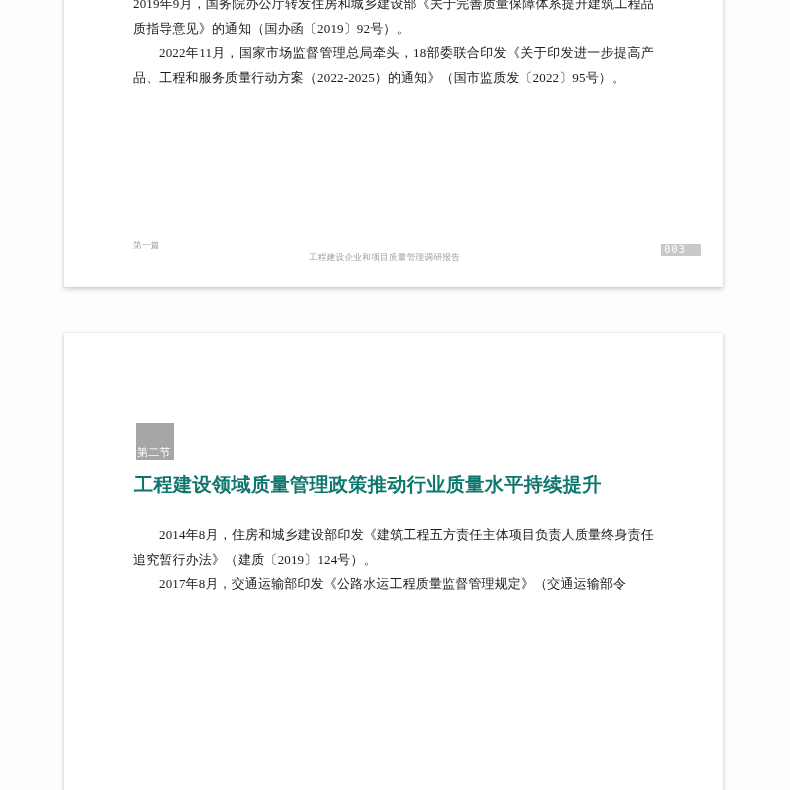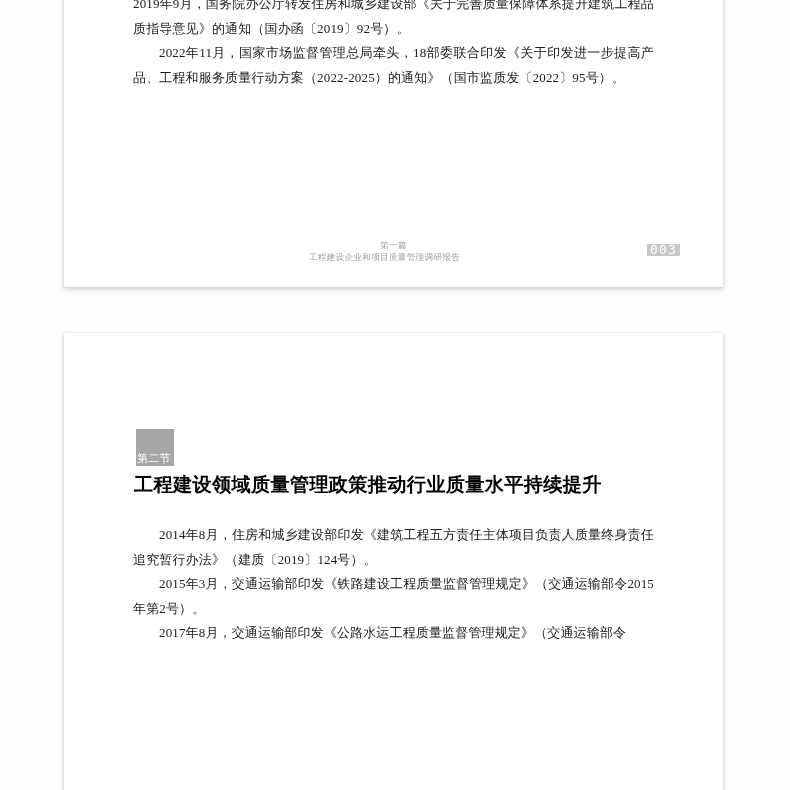--- a/index.html
+++ b/index.html
@@ -71,37 +71,37 @@
     position: absolute;
     left: 69px;
     width: 521px;
     top: 700px;
     height: 32px;
     color: #9c9c9c;
     font-size: 8.6px;
     line-height: 11.6px;
   }
   .footer-line {
-    text-align: center;
+    text-align: left;
     white-space: nowrap;
     letter-spacing: 0.3px;
   }
   .footer-line.second {
     text-align: center;
     padding-right: 18px;
   }
   .folio {
     position: absolute;
-    right: 43px;
+    right: 22px;
     top: 704px;
     background: #c9c9c9;
     color: #ffffff;
-    font-size: 13px;
+    font-size: 10px;
     line-height: 10px;
-    padding: 1px 3px 1px 3px;
+    padding: 1px 15px 1px 3px;
     letter-spacing: 1.2px;
     font-family: "DejaVu Sans Mono", monospace;
   }
 
   
   .section-badge {
     position: absolute;
     left: 72px;
     top: 90px;
     width: 38px;
@@ -109,31 +109,30 @@
     background: #a6a6a6;
     color: #ffffff;
     font-size: 11px;
     line-height: 11px;
     display: flex;
     align-items: flex-end;
     justify-content: flex-start;
     padding: 0 0 2px 1px;
     box-sizing: border-box;
     letter-spacing: 0.2px;
-    margin-top: 6px;
   }
   .section-title {
     position: absolute;
     left: 70px;
     top: 140px;
     width: 540px;
     font-size: 19.2px;
     line-height: 23px;
     font-weight: bold;
-    color: #000000;
+    color: #0f766e;
     letter-spacing: 0.3px;
     white-space: nowrap;
   }
   .p2-body {
     top: 190px;
   }
 </style>
 </head>
 <body>
 
@@ -156,19 +155,18 @@
   </div>
 
   <div class="page page-two">
 
     <div class="section-badge">第二节</div>
 
     <div class="section-title">工程建设领域质量管理政策推动行业质量水平持续提升</div>
 
     <div class="body-block p2-body">
       <p class="para">2014年8月，住房和城乡建设部印发《建筑工程五方责任主体项目负责人质量终身责任追究暂行办法》（建质〔2019〕124号）。</p>
-      <p class="para">2015年3月，交通运输部印发《铁路建设工程质量监督管理规定》（交通运输部令2015年第2号）。</p>
       <p class="para">2017年8月，交通运输部印发《公路水运工程质量监督管理规定》（交通运输部令</p>
     </div>
 
   </div>
 
 </div>
 
 </body></html>

